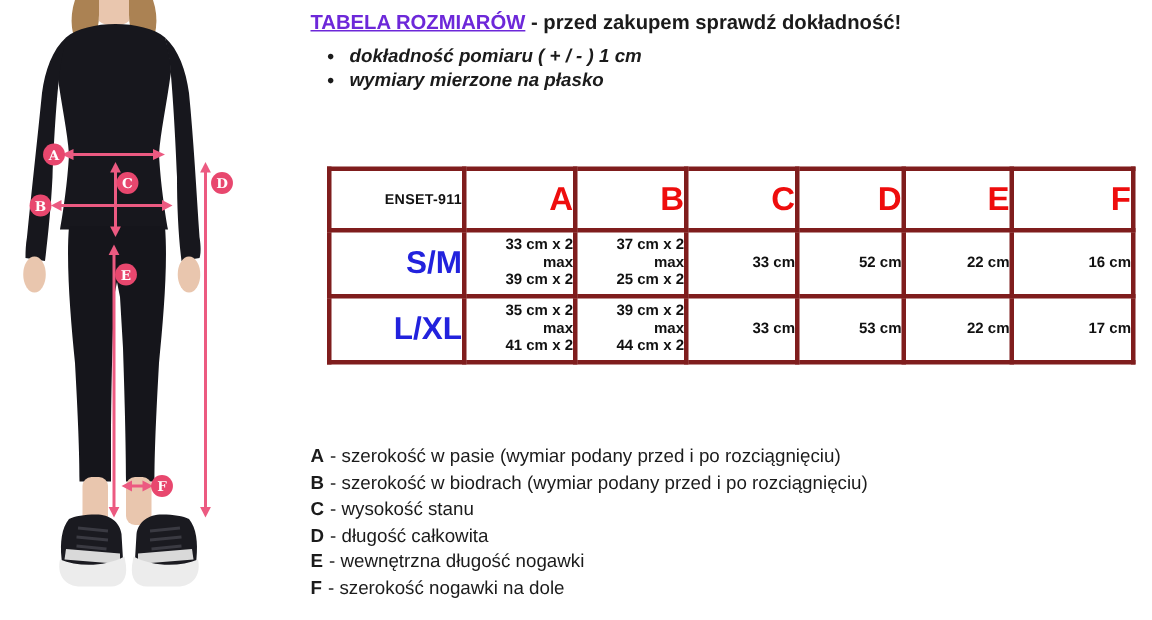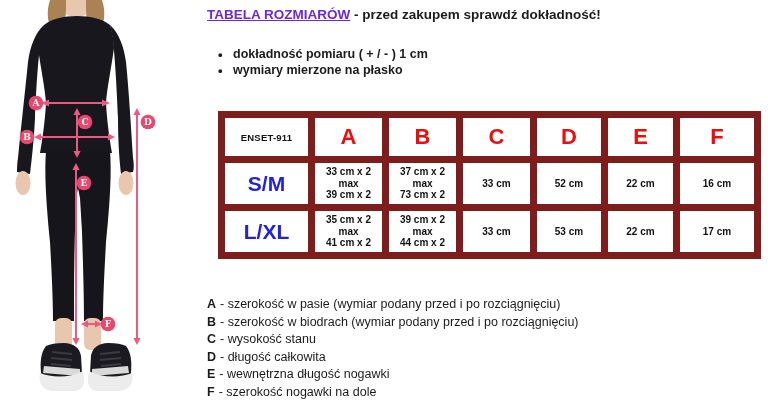--- a/index.html
+++ b/index.html
@@ -6,30 +6,30 @@
   .canvas {
     position:relative; width:768px; height:413px; background:#ffffff;
     font-family:"Liberation Sans", sans-serif; color:#1b1b1b; overflow:hidden;
   }
   
   .figure { position:absolute; left:0; top:0; width:170px; height:413px; }
   
   .header-block { position:absolute; left:207px; top:7px; width:556px; }
   .title-line { font-size:13.5px; font-weight:bold; line-height:16px; white-space:nowrap; }
   .title-red { color:#6d28d9; text-decoration:underline; }
-  .bullets { margin-top:24px; }
+  .bullets { margin-top:7px;font-style:italic; }
   .bullet { position:relative; padding-left:26px; font-weight:bold; font-size:12.5px; line-height:15.5px; }
   .bullet::before { content:"•"; position:absolute; left:11px; top:0; font-size:13px; }
   
   .size-table {
     position:absolute; left:218px; top:111px; width:536px;
     border-collapse:collapse; table-layout:fixed;
   }
   .size-table td {
-    border:7px solid #7f1d1d; text-align:center; vertical-align:middle;
+    border:3px solid #7f1d1d; text-align:right; vertical-align:middle;
     padding:0; overflow:hidden;
   }
   .head-row td { height:38px; }
   .data-row td { height:41px; }
   .code-cell { font-size:9.5px; font-weight:bold; letter-spacing:.2px; color:#111; }
   .letter-cell { font-size:22px; font-weight:bold; color:#ee0d0d; }
   .size-cell { font-size:21px; font-weight:bold; color:#2222dd;margin-left:44px; }
   .val-cell { font-size:10px; font-weight:bold; color:#111; white-space:pre-line; line-height:11.5px; }
   
   .legend { position:absolute; left:207px; top:296px; width:460px; }
@@ -174,21 +174,21 @@
         <td class="letter-cell">E</td>
         <td class="letter-cell">F</td>
       </tr>
       <tr class="data-row">
         <td class="size-cell">S/M</td>
         <td class="val-cell">33 cm x 2
 max
 39 cm x 2</td>
         <td class="val-cell">37 cm x 2
 max
-73 cm x 2</td>
+25 cm x 2</td>
         <td class="val-cell">33 cm</td>
         <td class="val-cell">52 cm</td>
         <td class="val-cell">22 cm</td>
         <td class="val-cell">16 cm</td>
       </tr>
       <tr class="data-row">
         <td class="size-cell">L/XL</td>
         <td class="val-cell">35 cm x 2
 max
 41 cm x 2</td>

